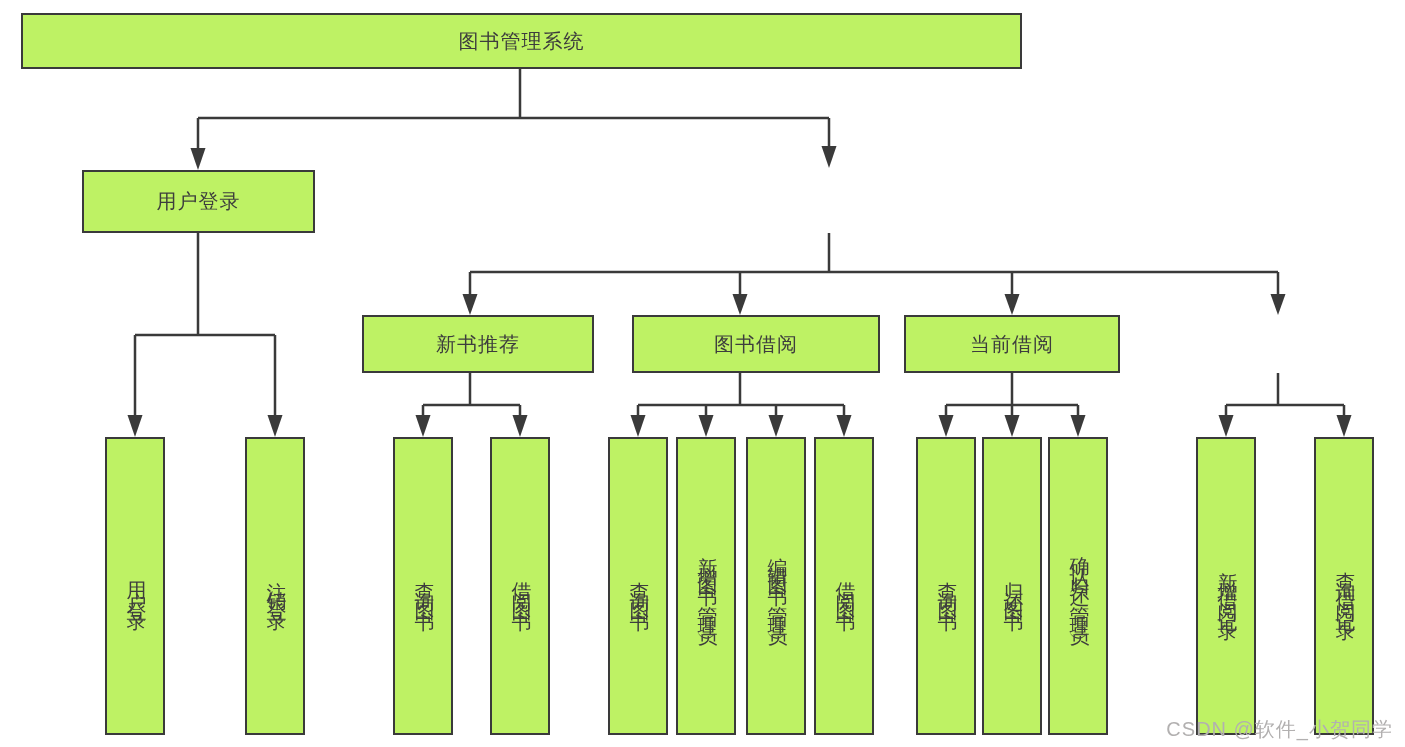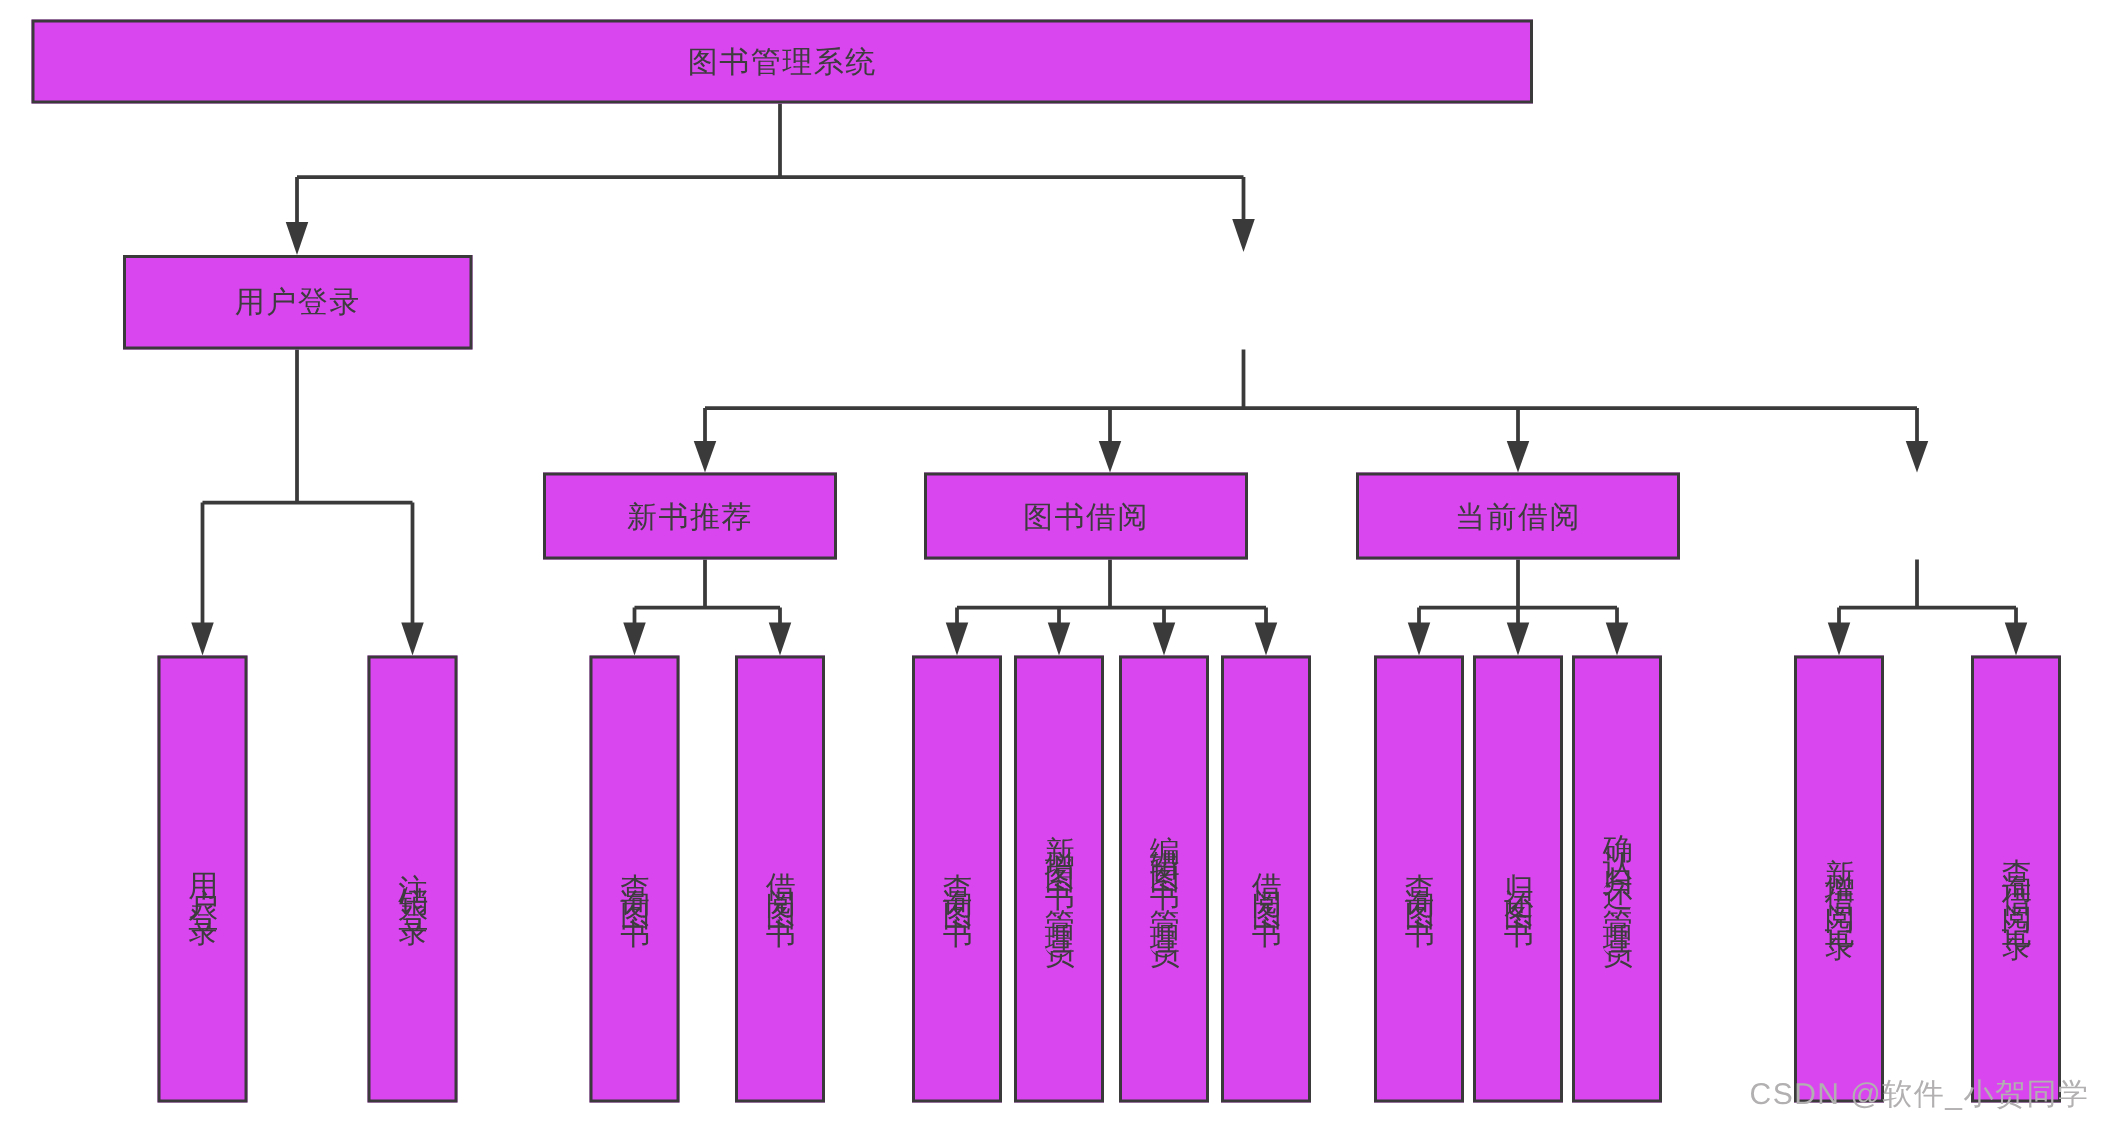--- a/index.html
+++ b/index.html
@@ -8,25 +8,26 @@
     width: 1405px;
     height: 747px;
     background: #ffffff;
     font-family: "Liberation Sans", "DejaVu Sans", sans-serif;
     overflow: hidden;
   }
   #connectors { position: absolute; left: 0; top: 0; }
   .box {
     position: absolute;
     box-sizing: border-box;
-    background: #d946ef;
+    background: #bef264;
     border: 2px solid #3a3a3a;
     display: flex;
     align-items: center;
     justify-content: center;
+    font-family: Liberation Mono, monospace;
   }
   .box .lbl {
     font-size: 20px;
     color: #3d3d3d;
     letter-spacing: 1px;
     white-space: nowrap;
   }
   .vbox .lbl {
     writing-mode: vertical-rl;
     text-orientation: mixed;
@@ -88,24 +89,24 @@
   </svg>
 
   <div class="box" style="left:21px; top:13px; width:1001px; height:56px">
     <span class="lbl">图书管理系统</span>
   </div>
 
   <div class="box" style="left:82px; top:170px; width:233px; height:63px">
     <span class="lbl">用户登录</span>
   </div>
 
-  <div class="box" style="left:362px; top:315px; width:196px; height:58px">
+  <div class="box" style="left:362px; top:315px; width:232px; height:58px">
     <span class="lbl">新书推荐</span>
   </div>
-  <div class="box" style="left:616px; top:315px; width:216px; height:58px">
+  <div class="box" style="left:632px; top:315px; width:248px; height:58px">
     <span class="lbl">图书借阅</span>
   </div>
   <div class="box" style="left:904px; top:315px; width:216px; height:58px">
     <span class="lbl">当前借阅</span>
   </div>
 
   <div class="box vbox" style="left:105px; top:437px; width:60px; height:298px">
     <span class="lbl">用户登录</span>
   </div>
   <div class="box vbox" style="left:245px; top:437px; width:60px; height:298px">

